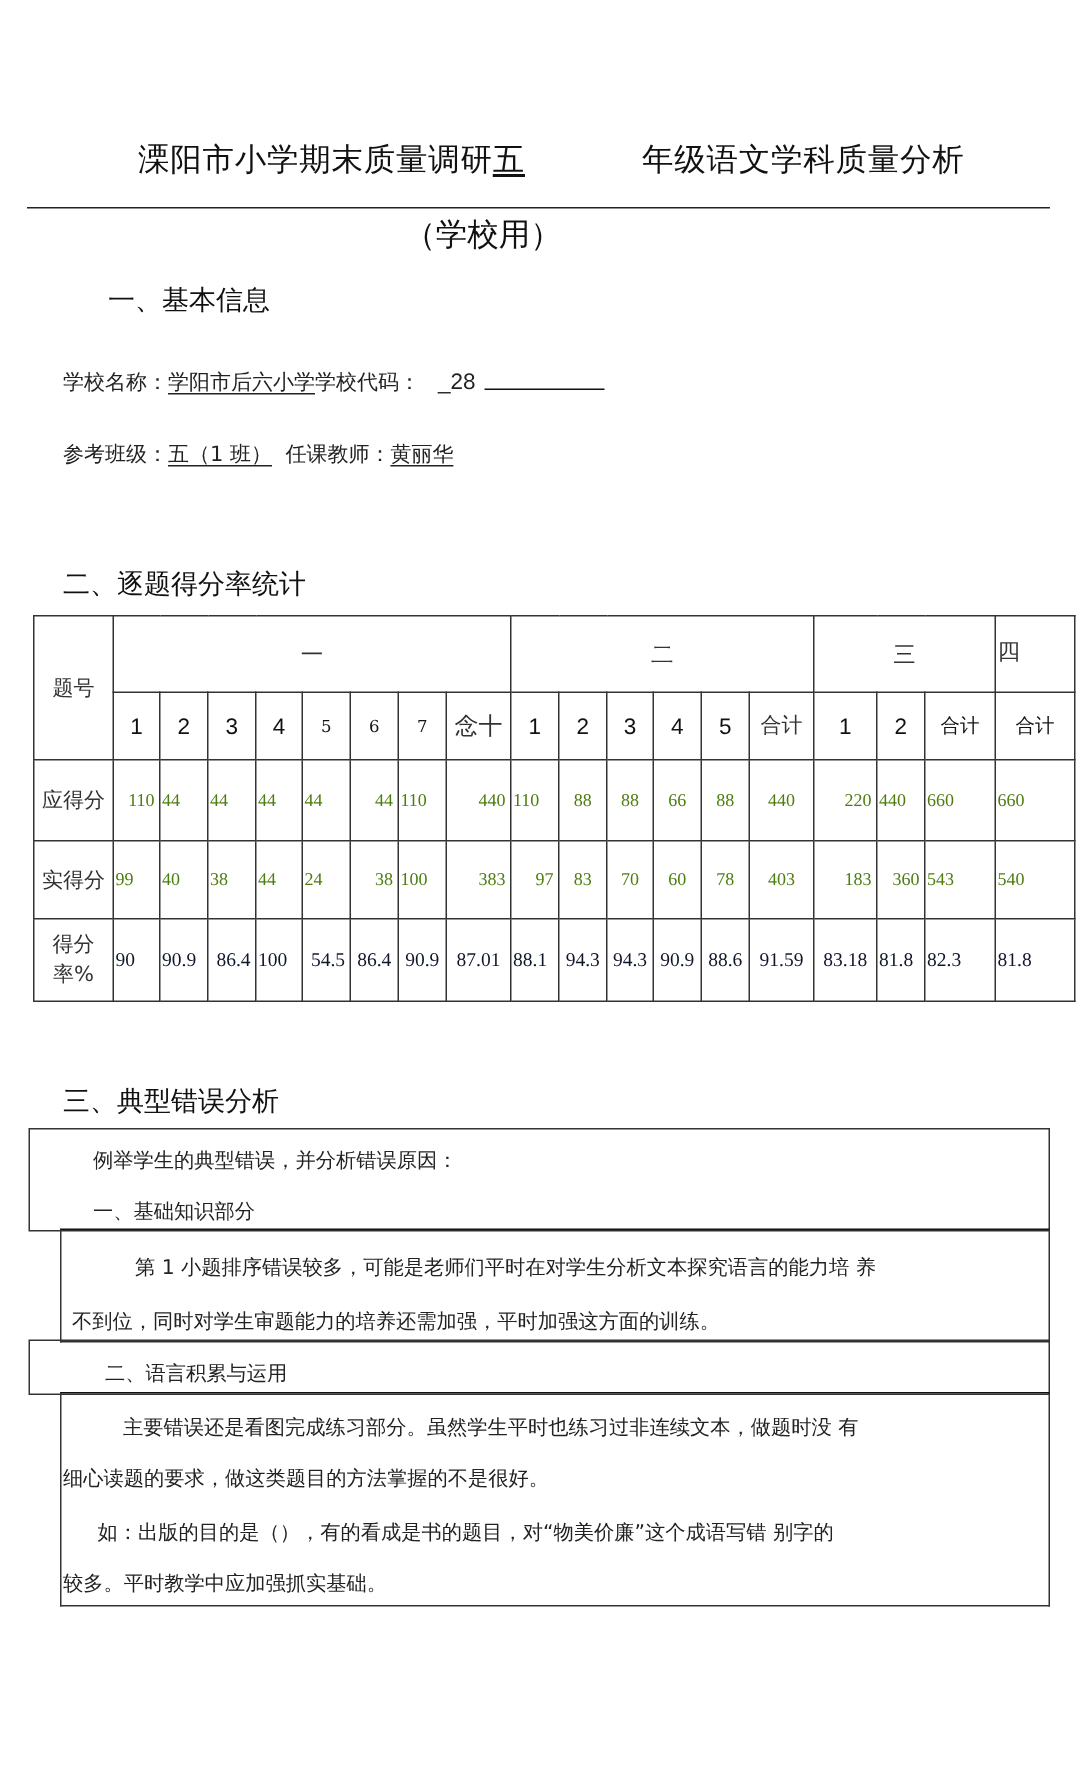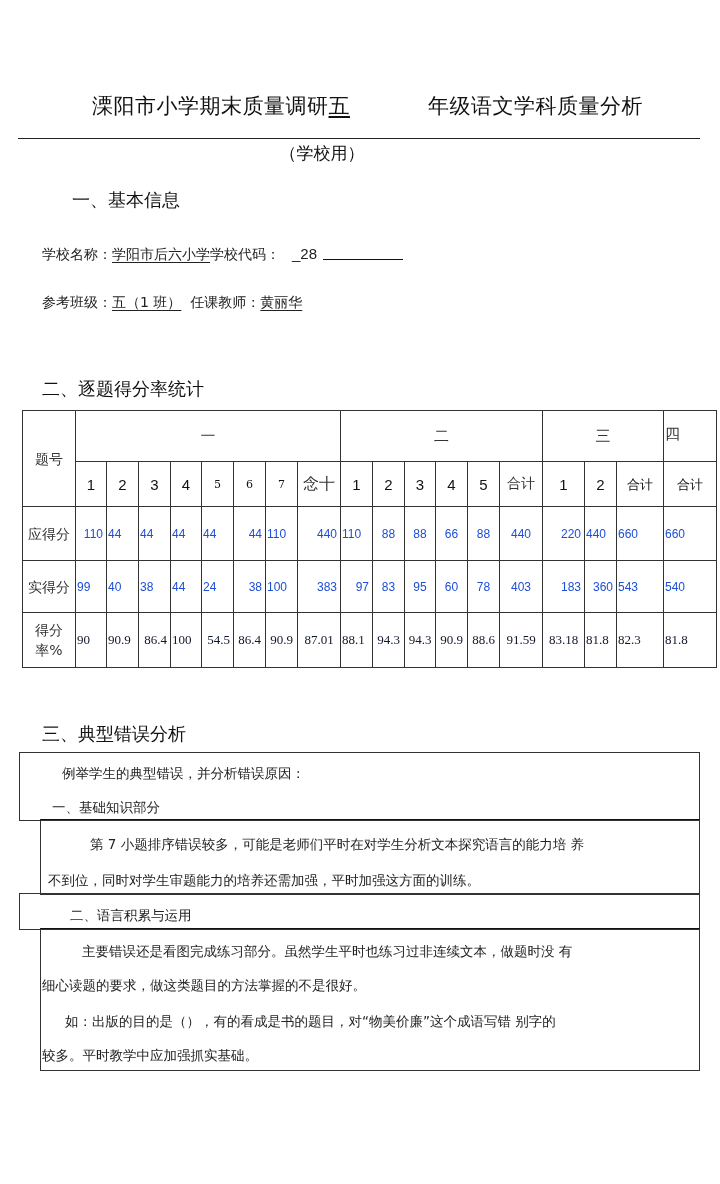--- a/index.html
+++ b/index.html
@@ -8,38 +8,38 @@
     font-family: "DejaVu Sans", sans-serif; color: #111;
   }
   .abs { position: absolute; }
   .title {
     top: 92px; font-size: 21px; letter-spacing: 0.5px; white-space: nowrap;
   }
   .title-left { left: 92px; }
   .title-right { left: 428px; }
   .title-left .ul { text-decoration: underline; text-underline-offset: 3px; }
   .hr { left: 18px; width: 682px; top: 138px; height: 0; border-top: 1.2px solid #222; }
-  .subtitle { top: 142px; left: 0; width: 644px; text-align: center; font-size: 17px; }
+  .subtitle { top: 142px; left: 0; width: 644px; text-align: center; font-size: 21px; }
   .h2 { font-size: 18px; white-space: nowrap; }
   .info { font-size: 14px; white-space: nowrap; color: #222; }
   .info .u { text-decoration: underline; text-underline-offset: 3px; }
   .info .blank { display: inline-block; width: 80px; border-bottom: 1.3px solid #111; height: 14px; vertical-align: -1px; margin-left: 6px; }
 
   table.stats {
     position: absolute; left: 22px; top: 410px; border-collapse: collapse;
     table-layout: fixed; font-size: 13px;
   }
   table.stats td {
     border: 1px solid #333; text-align: center; vertical-align: middle; padding: 0;
     overflow: hidden; white-space: nowrap;
   }
   table.stats td.rh { font-size: 14px; line-height: 20px; white-space: normal; color: #333; }
   .num-sans { font-family: "Liberation Sans", sans-serif; font-size: 15px; }
   .num-small { font-family: "DejaVu Serif", serif; font-size: 11px; }
-  .val { font-family: Liberation Sans, sans-serif; font-size: 12px; color: #1d4ed8; }
+  .val { font-family: Liberation Serif, serif; font-size: 12px; color: #4d7c0f; }
   .val-serif { font-family: "Liberation Serif", serif; font-size: 13px; color: #0f172a; }
   .left { text-align: left !important; padding-left: 1px !important; }
   .right { text-align: right !important; padding-right: 3px !important; }
   .group { font-size: 15px; color: #333; }
   .vert { font-size: 13px; line-height: 13px; white-space: normal; }
 
   .box { position: absolute; border: 1px solid #333; }
   .box-line { position: absolute; font-size: 13.5px; white-space: nowrap; color: #222; }
 </style>
 </head>
@@ -140,21 +140,21 @@
     <td class="val left">99</td>
     <td class="val left">40</td>
     <td class="val left">38</td>
     <td class="val left">44</td>
     <td class="val left">24</td>
     <td class="val right">38</td>
     <td class="val left">100</td>
     <td class="val right">383</td>
     <td class="val right">97</td>
     <td class="val">83</td>
-    <td class="val">95</td>
+    <td class="val">70</td>
     <td class="val">60</td>
     <td class="val">78</td>
     <td class="val">403</td>
     <td class="val right">183</td>
     <td class="val right">360</td>
     <td class="val left">543</td>
     <td class="val left">540</td>
   </tr>
 
   <tr style="height:55px;">
@@ -178,24 +178,24 @@
     <td class="val-serif left">82.3</td>
     <td class="val-serif left">81.8</td>
   </tr>
 </tbody>
   </table>
 
 <div class="abs h2" style="left:42px; top:722px;">三、典型错误分析</div>
 
 <div class="box" style="left:19px; top:752px; width:679px; height:67px;"></div>
 <div class="box-line" style="left:62px; top:765px;">例举学生的典型错误，并分析错误原因：</div>
-<div class="box-line" style="left:52px; top:799px;">一、基础知识部分</div>
+<div class="box-line" style="left:62px; top:799px;">一、基础知识部分</div>
 
 <div class="box" style="left:40px; top:819px; width:658px; height:74px; border-top:1.5px solid #111;"></div>
-<div class="box-line" style="left:90px; top:836px;">第 7 小题排序错误较多，可能是老师们平时在对学生分析文本探究语言的能力培  养</div>
+<div class="box-line" style="left:90px; top:836px;">第 1 小题排序错误较多，可能是老师们平时在对学生分析文本探究语言的能力培  养</div>
 <div class="box-line" style="left:48px; top:872px;">不到位，同时对学生审题能力的培养还需加强，平时加强这方面的训练。</div>
 
 <div class="box" style="left:19px; top:893px; width:679px; height:35px;"></div>
 <div class="box-line" style="left:70px; top:907px;">二、语言积累与运用</div>
 
 <div class="box" style="left:40px; top:928px; width:658px; height:141px; border-top:1.5px solid #111;"></div>
 <div class="box-line" style="left:82px; top:943px;">主要错误还是看图完成练习部分。虽然学生平时也练习过非连续文本，做题时没  有</div>
 <div class="box-line" style="left:42px; top:977px;">细心读题的要求，做这类题目的方法掌握的不是很好。</div>
 <div class="box-line" style="left:65px; top:1013px;">如：出版的目的是（），有的看成是书的题目，对“物美价廉”这个成语写错  别字的</div>
 <div class="box-line" style="left:42px; top:1047px;">较多。平时教学中应加强抓实基础。</div>

